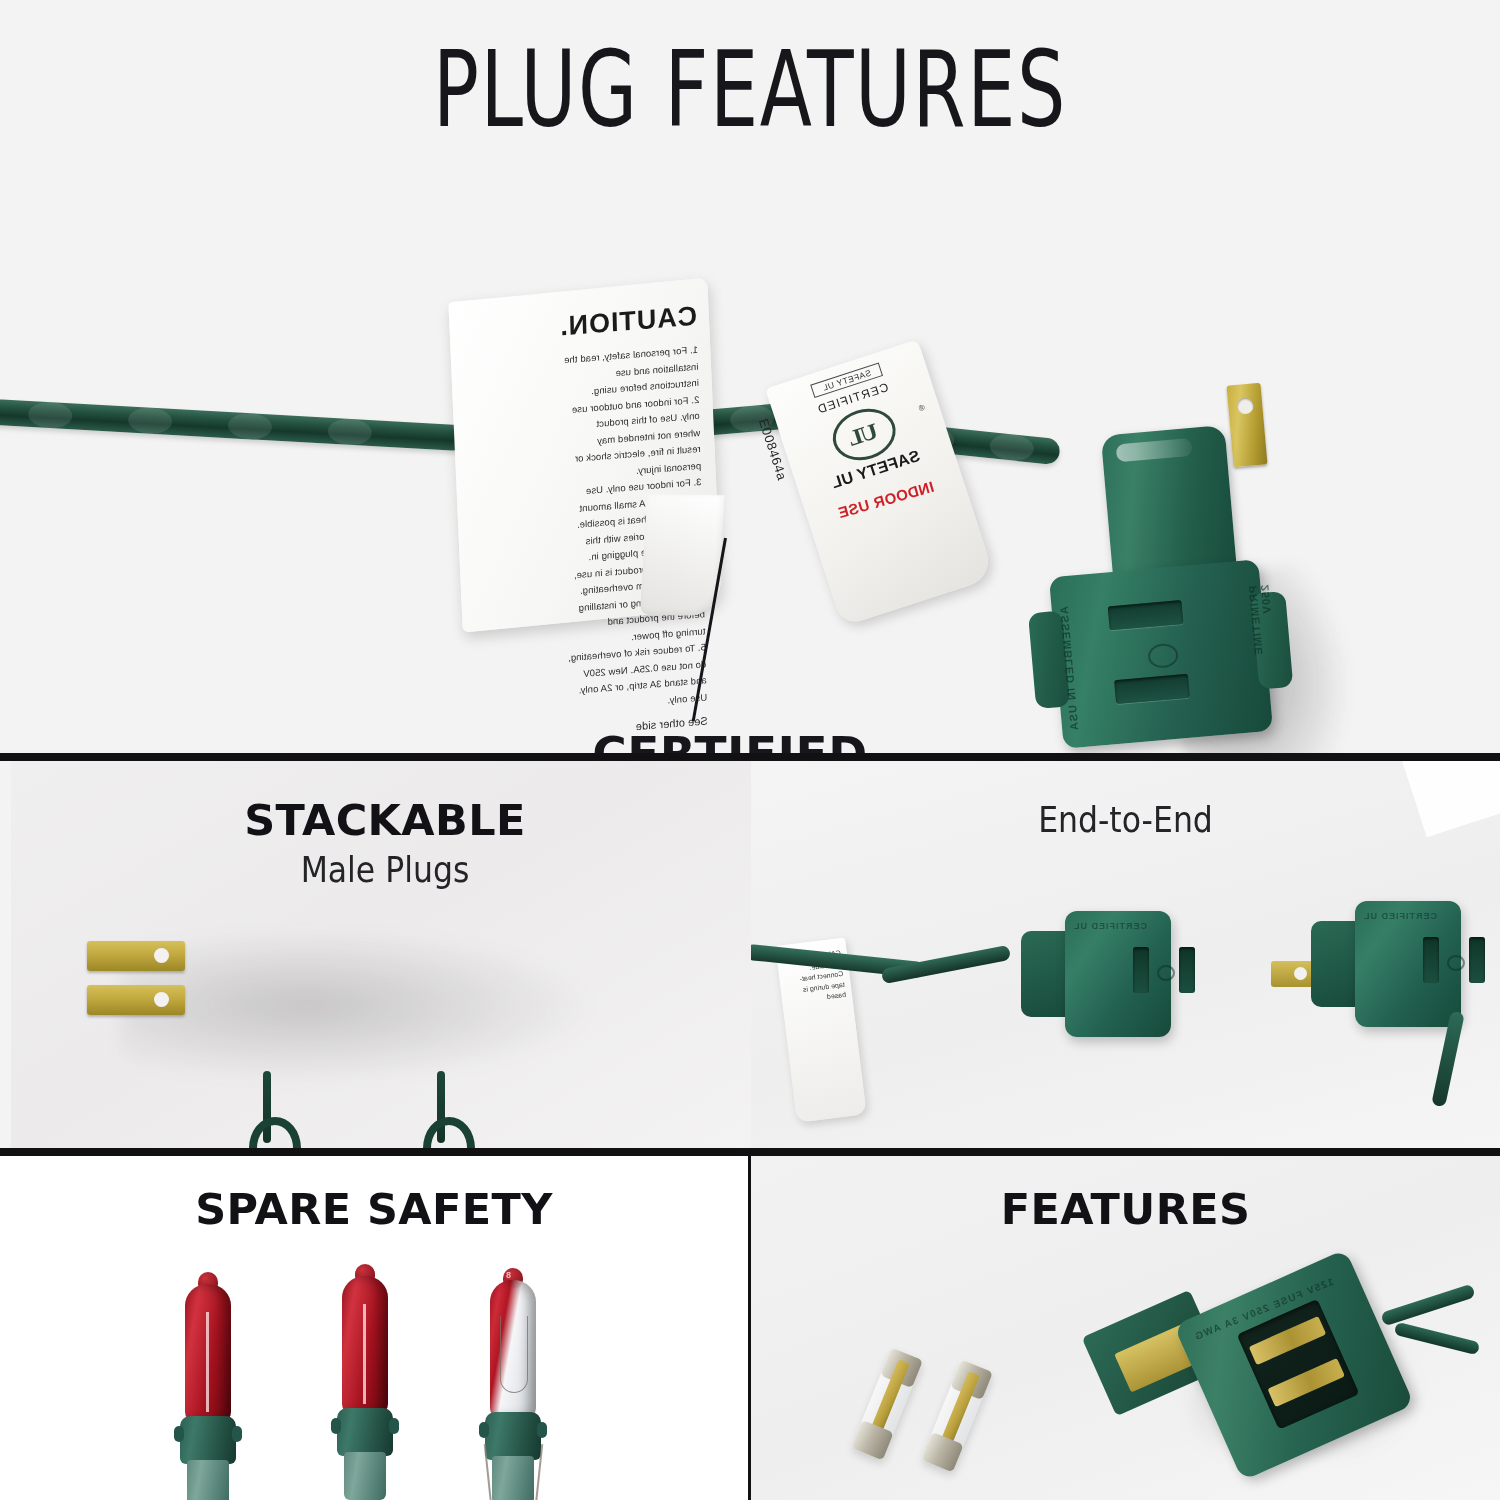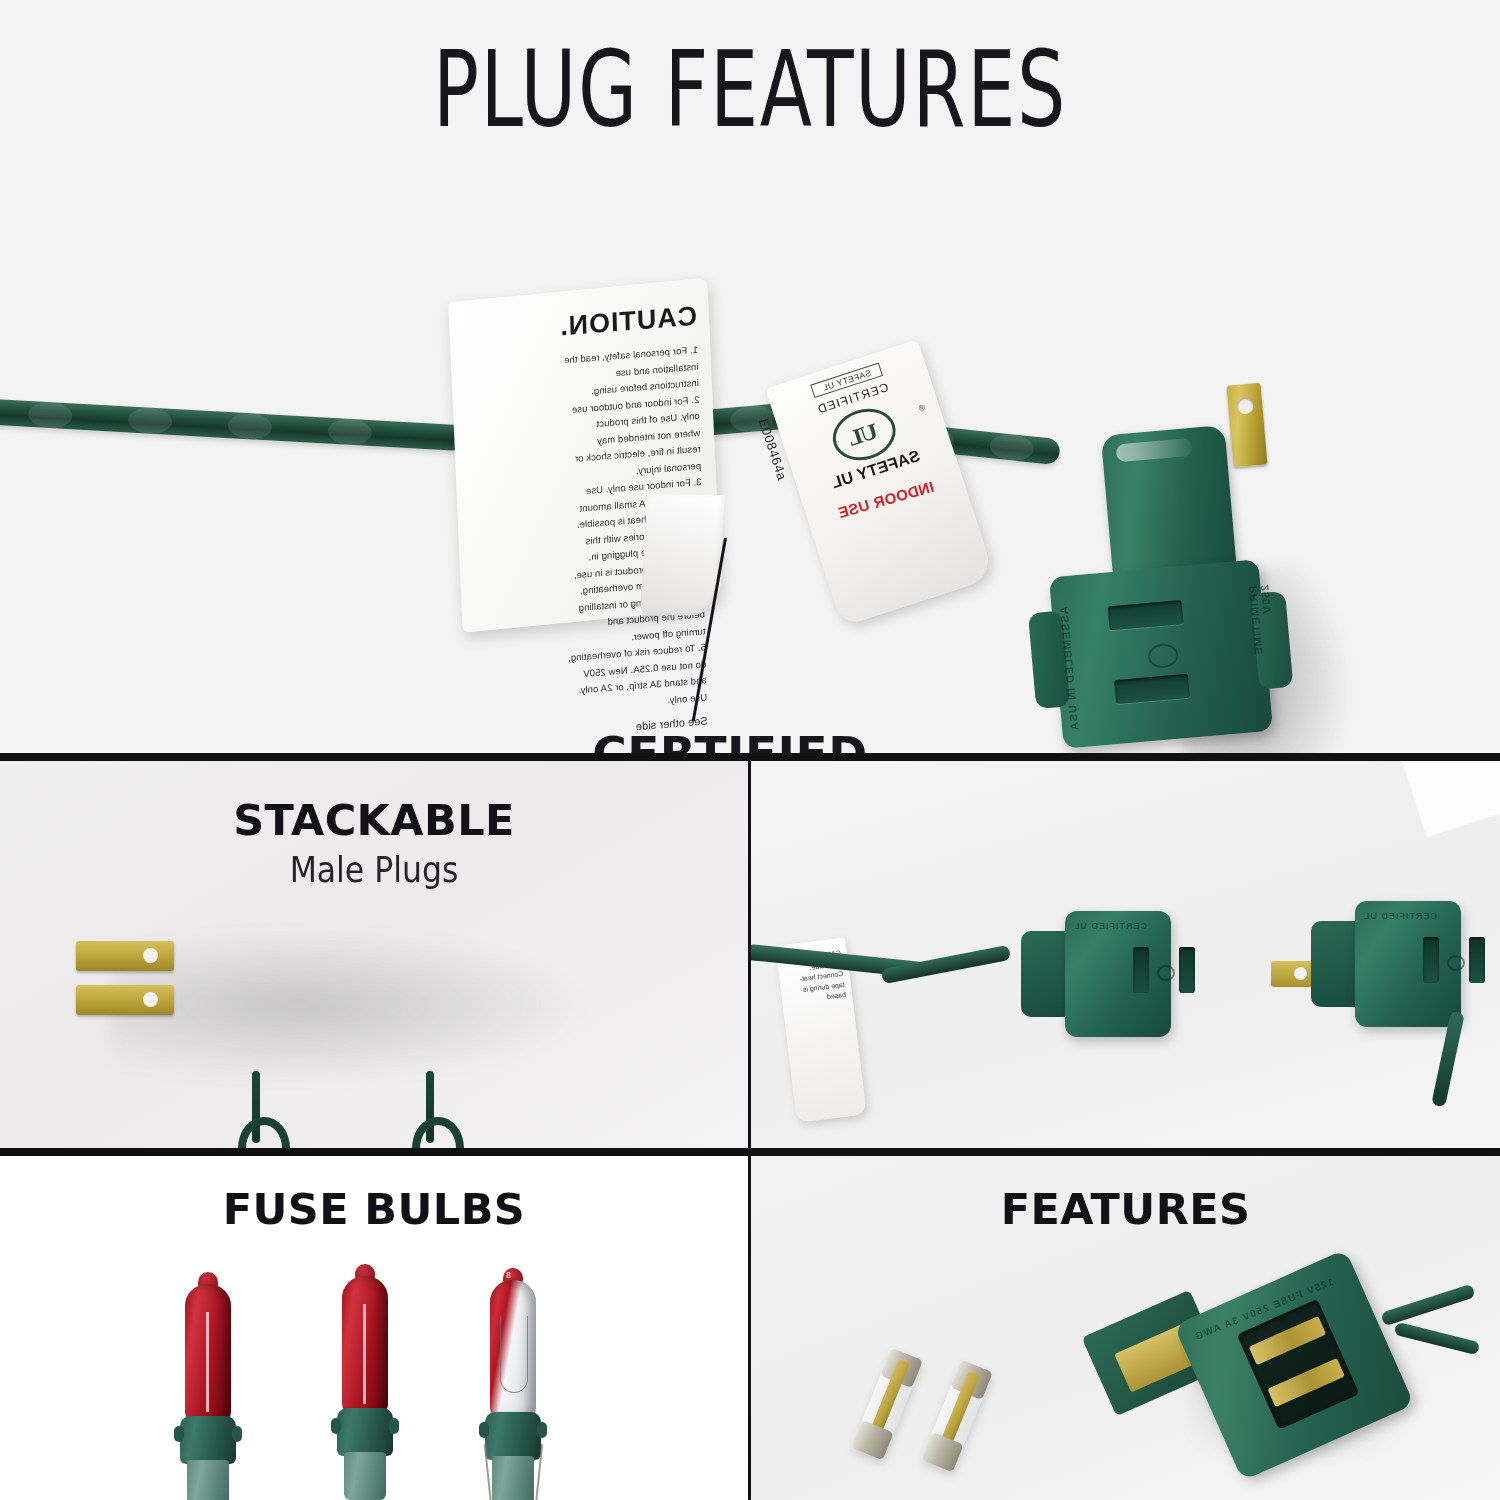--- a/index.html
+++ b/index.html
@@ -134,21 +134,21 @@
                  font-family:"DejaVu Sans","Liberation Sans",sans-serif;}
 
   
   .hr{position:absolute;left:0;width:1500px;height:8px;background:#111114;}
   .hr1{top:753px;} .hr2{top:1148px;}
   .vr{position:absolute;width:3px;background:#111114;left:748px;}
   .vr1{top:761px;height:387px;} .vr2{top:1156px;height:344px;}
 
   
   .panel{position:absolute;overflow:hidden;}
-  .p-tl{left:0;top:761px;width:748px;height:387px;background:linear-gradient(150deg,#f0efef 0%,#eceaea 45%,#f4f3f3 100%);}
+  .p-tl{left:11px;top:761px;width:748px;height:387px;background:linear-gradient(150deg,#f0efef 0%,#eceaea 45%,#f4f3f3 100%);}
   .p-tr{left:751px;top:761px;width:749px;height:387px;background:linear-gradient(165deg,#f5f4f4 0%,#efeeee 55%,#f6f5f5 100%);}
   .p-bl{left:0;top:1156px;width:748px;height:344px;background:#ffffff;}
   .p-br{left:751px;top:1156px;width:749px;height:344px;background:linear-gradient(160deg,#f3f2f2 0%,#efeeef 50%,#f7f6f6 100%);}
 
   .p-head{position:absolute;left:0;width:100%;text-align:center;}
   .p-head .h{font-size:43px;font-weight:700;color:#121115;letter-spacing:.4px;
              font-family:"DejaVu Sans","Liberation Sans",sans-serif;}
   .p-head .sub{margin-top:5px;font-size:35px;font-weight:400;color:#242328;
              font-family:"DejaVu Sans Condensed","Liberation Sans",sans-serif;}
 
@@ -375,20 +375,21 @@
       <div class="sp-wire w1"></div>
       <div class="sp-wire w2"></div>
       <div class="sp-loop l1"></div>
       <div class="sp-loop l2"></div>
     </div>
   </div>
 
   <div class="panel p-tr">
     <div class="wedge wedge-tr"></div>
     <div class="p-head" style="top:34px">
+      <div class="sub">End-to-End</div>
     </div>
 
     <div class="cn-tag">
       <span>CAUTION - See other side. Connect heat-tape during is based</span>
     </div>
     <div class="cn-cord"></div>
     <div class="cn-cord2"></div>
 
     <div class="sock sockL">
       <div class="barrel"></div>
@@ -410,21 +411,21 @@
           <div class="fslot b"></div>
           <div class="dot"></div>
         <div class="emb" style="left:8px;top:10px;">CERTIFIED UL</div>
       </div>
     </div>
     <div class="cn-tail"></div>
   </div>
 
   <div class="panel p-bl">
     <div class="p-head" style="top:28px">
-      <div class="h">FUSE BULBS</div>
+      <div class="h">SPARE SAFETY</div>
       <div class="sub"></div>
     </div>
   </div>
 
   <div class="bulb b1">
     <div class="tip"></div>
       <div class="glass"></div>
       <div class="fil"></div>
     <div class="base"></div>
       <div class="foot"></div>

